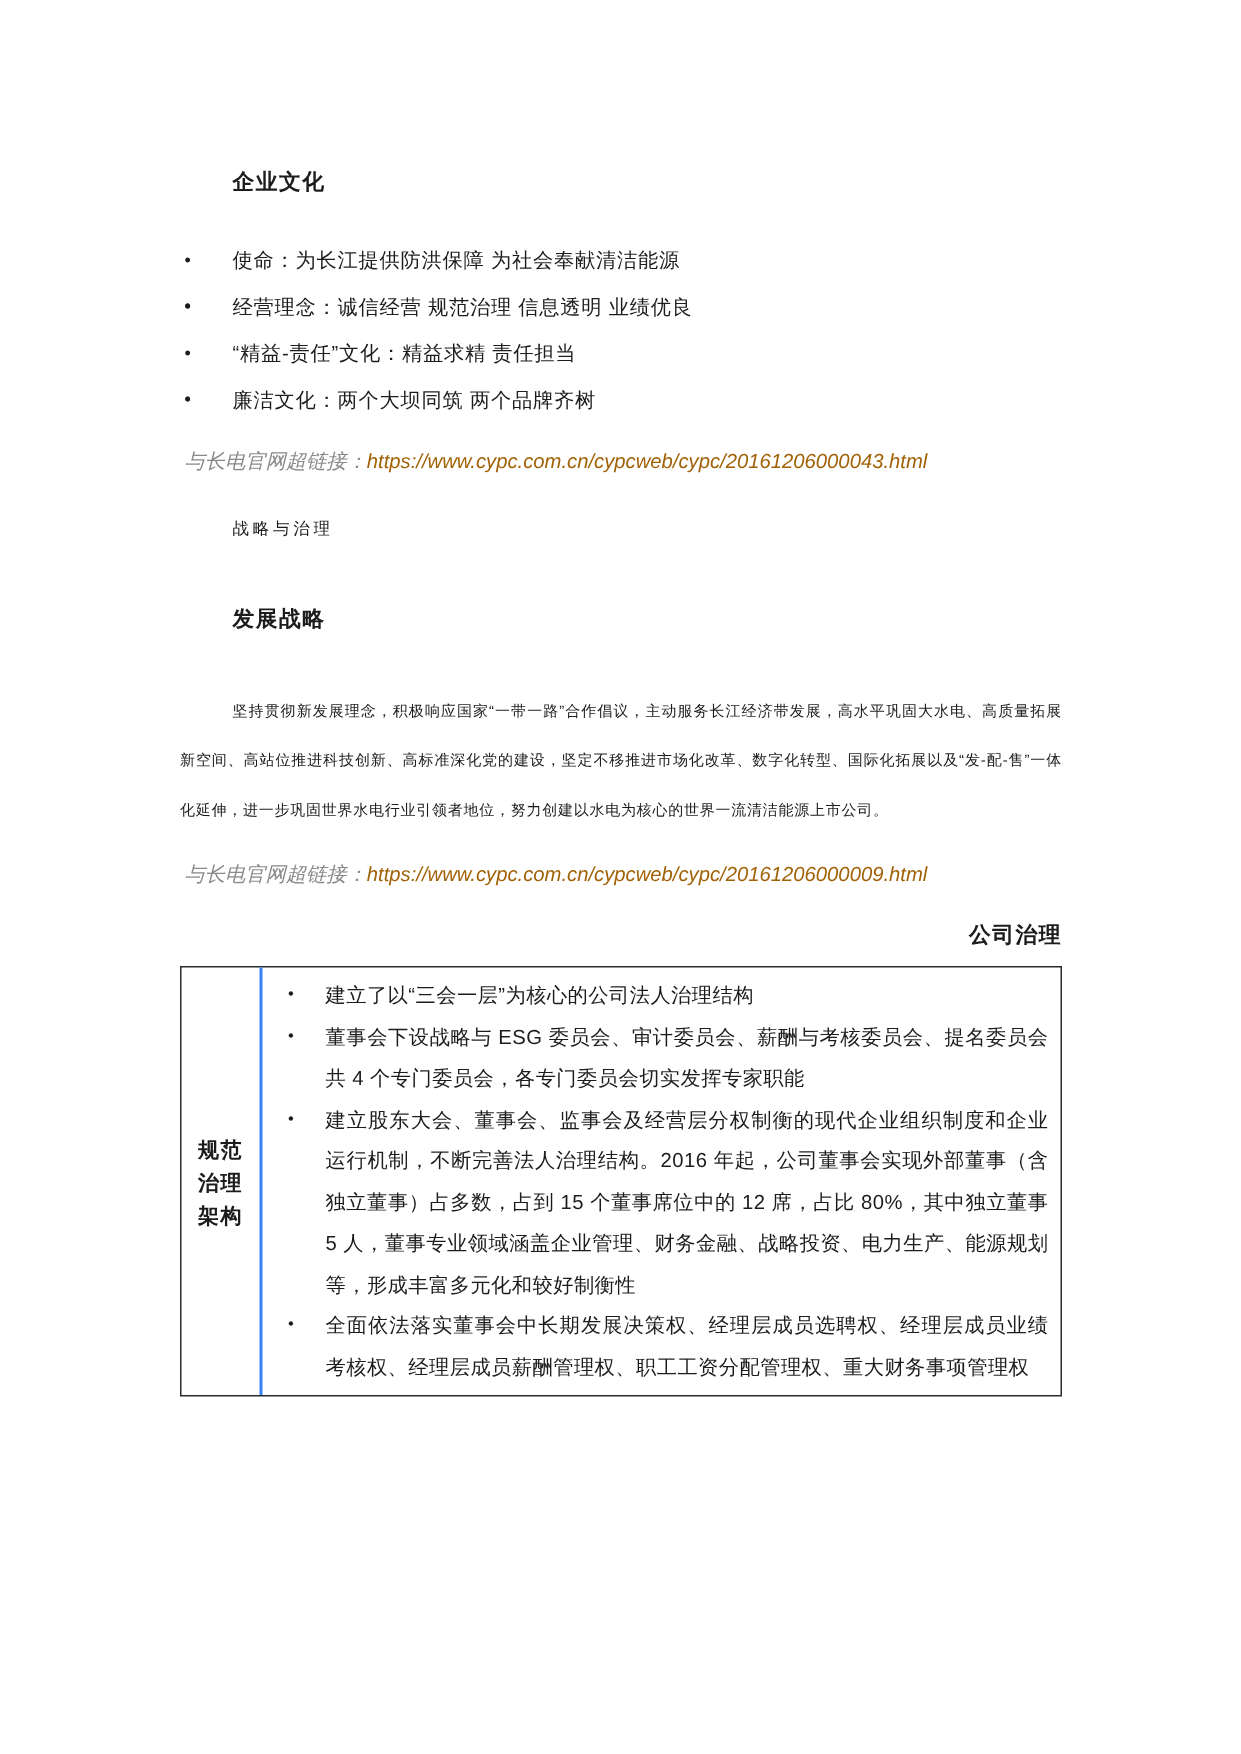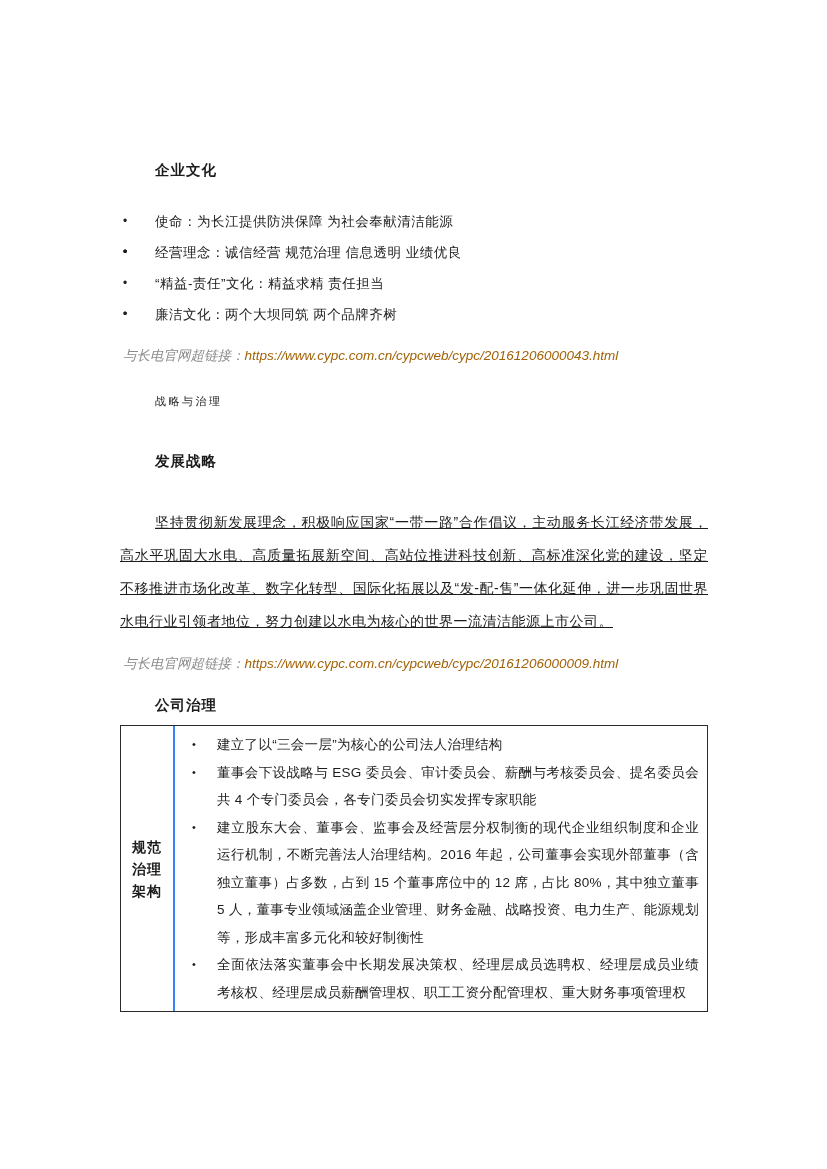--- a/index.html
+++ b/index.html
@@ -6,21 +6,20 @@
   html, body { background: #ffffff; }
   body { font-family: "Liberation Sans", sans-serif; color: #1c1c1c; }
 
   .page {
     position: relative;
     width: 827px;
     height: 1048px;
     background: #ffffff;
     padding: 0 119px 0 120px;
     overflow: hidden;
-    margin-top: 48px;
   }
 
   
   .h-bold {
     font-size: 14.5px;
     font-weight: 700;
     letter-spacing: 1px;
     line-height: 20px;
     margin-left: 35px;
   }
@@ -62,29 +61,28 @@
     font-style: italic;
     color: #8a8a8a;
     white-space: nowrap;
   }
   .link-url { color: #a16207; text-decoration: none; cursor: pointer; }
 
   .h-strategy { margin-top: 38px; }
 
   .body-para {
     margin-top: 35px;
-    font-size: 14px;
+    font-size: 10px;
     line-height: 33px;
     letter-spacing: 0.5px;
     text-align: justify;
     text-indent: 35px;
-    text-decoration: underline;
   }
 
-  .h-governance { margin-top: 22px; }
+  .h-governance { margin-top: 22px; text-align: right; }
 
   
   .gov-table {
     display: flex;
     margin-top: 10px;
     border: 1px solid #2b2b2b;
     width: 588px;
   }
   .gov-row-header {
     width: 54px;

